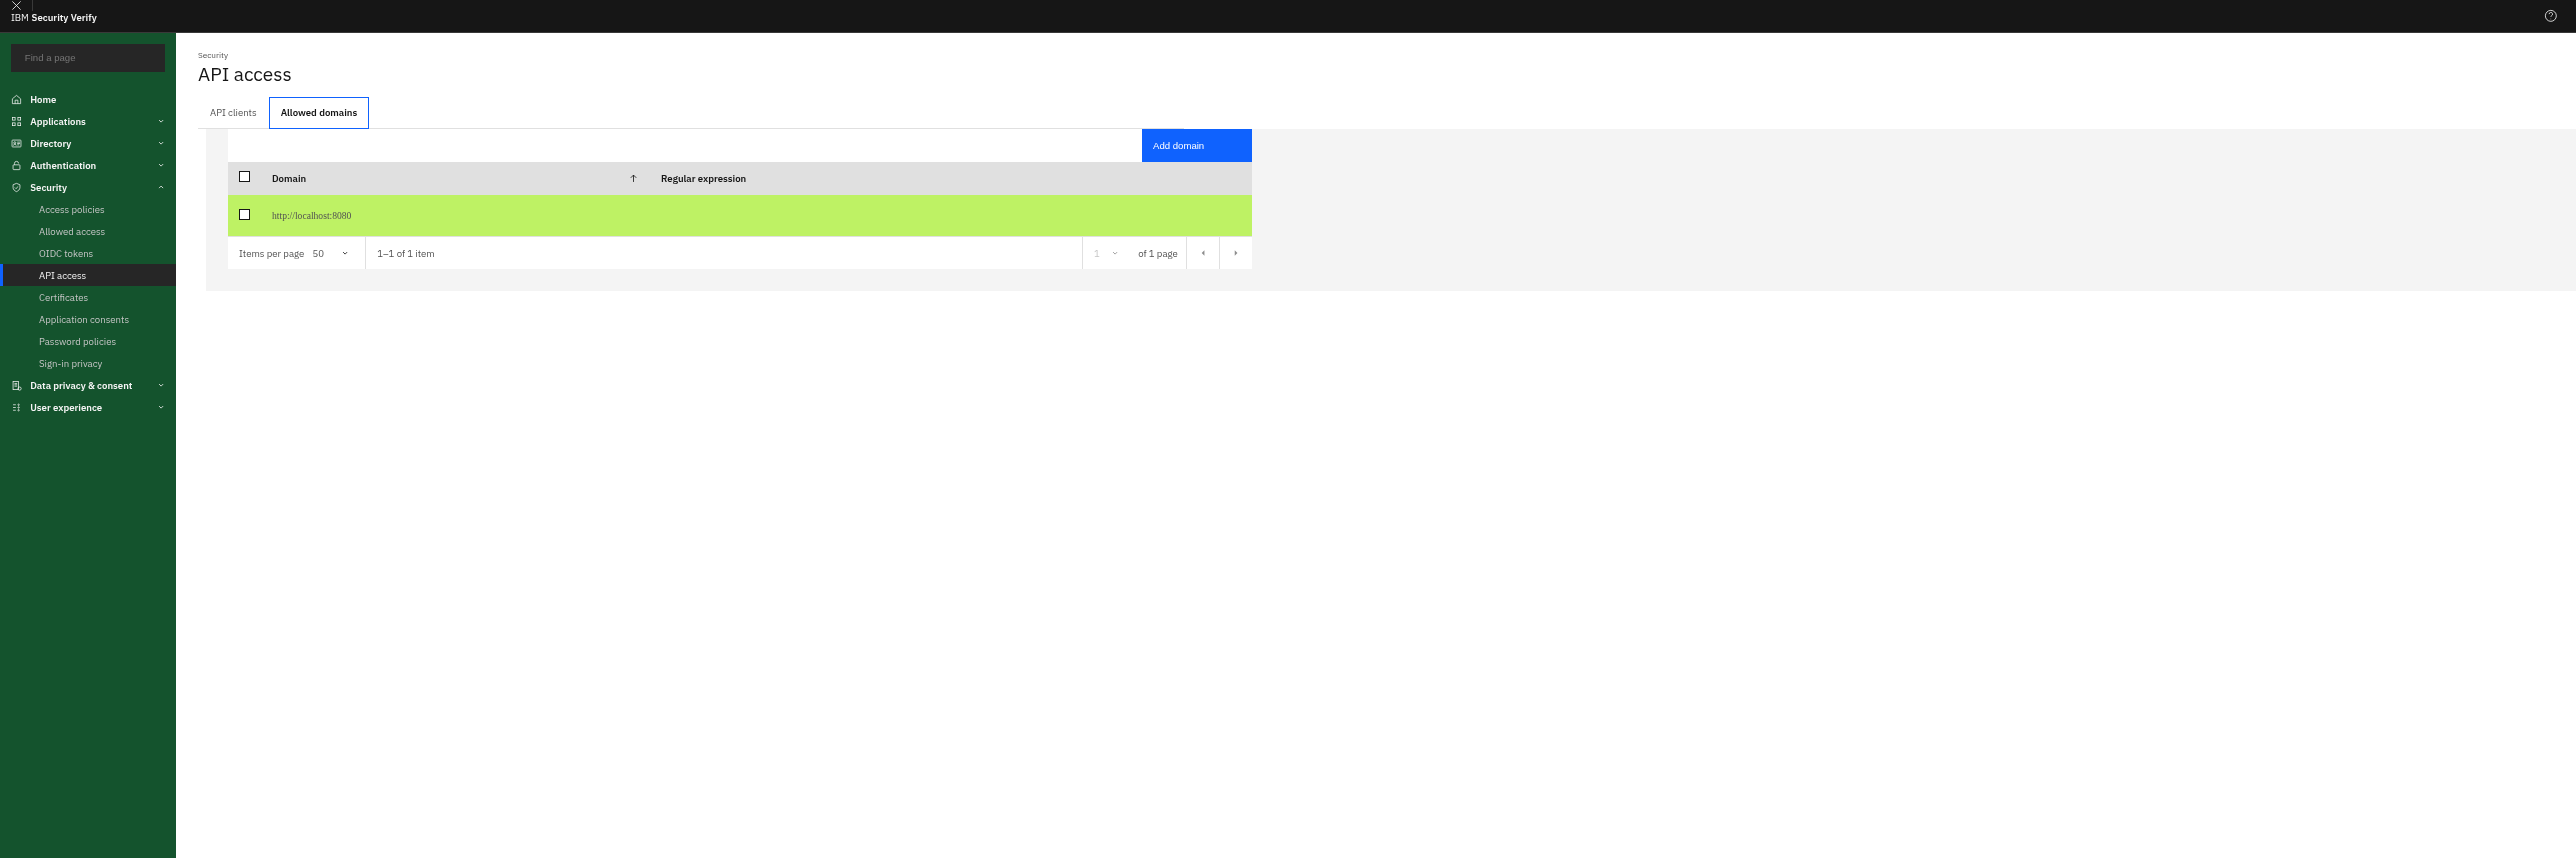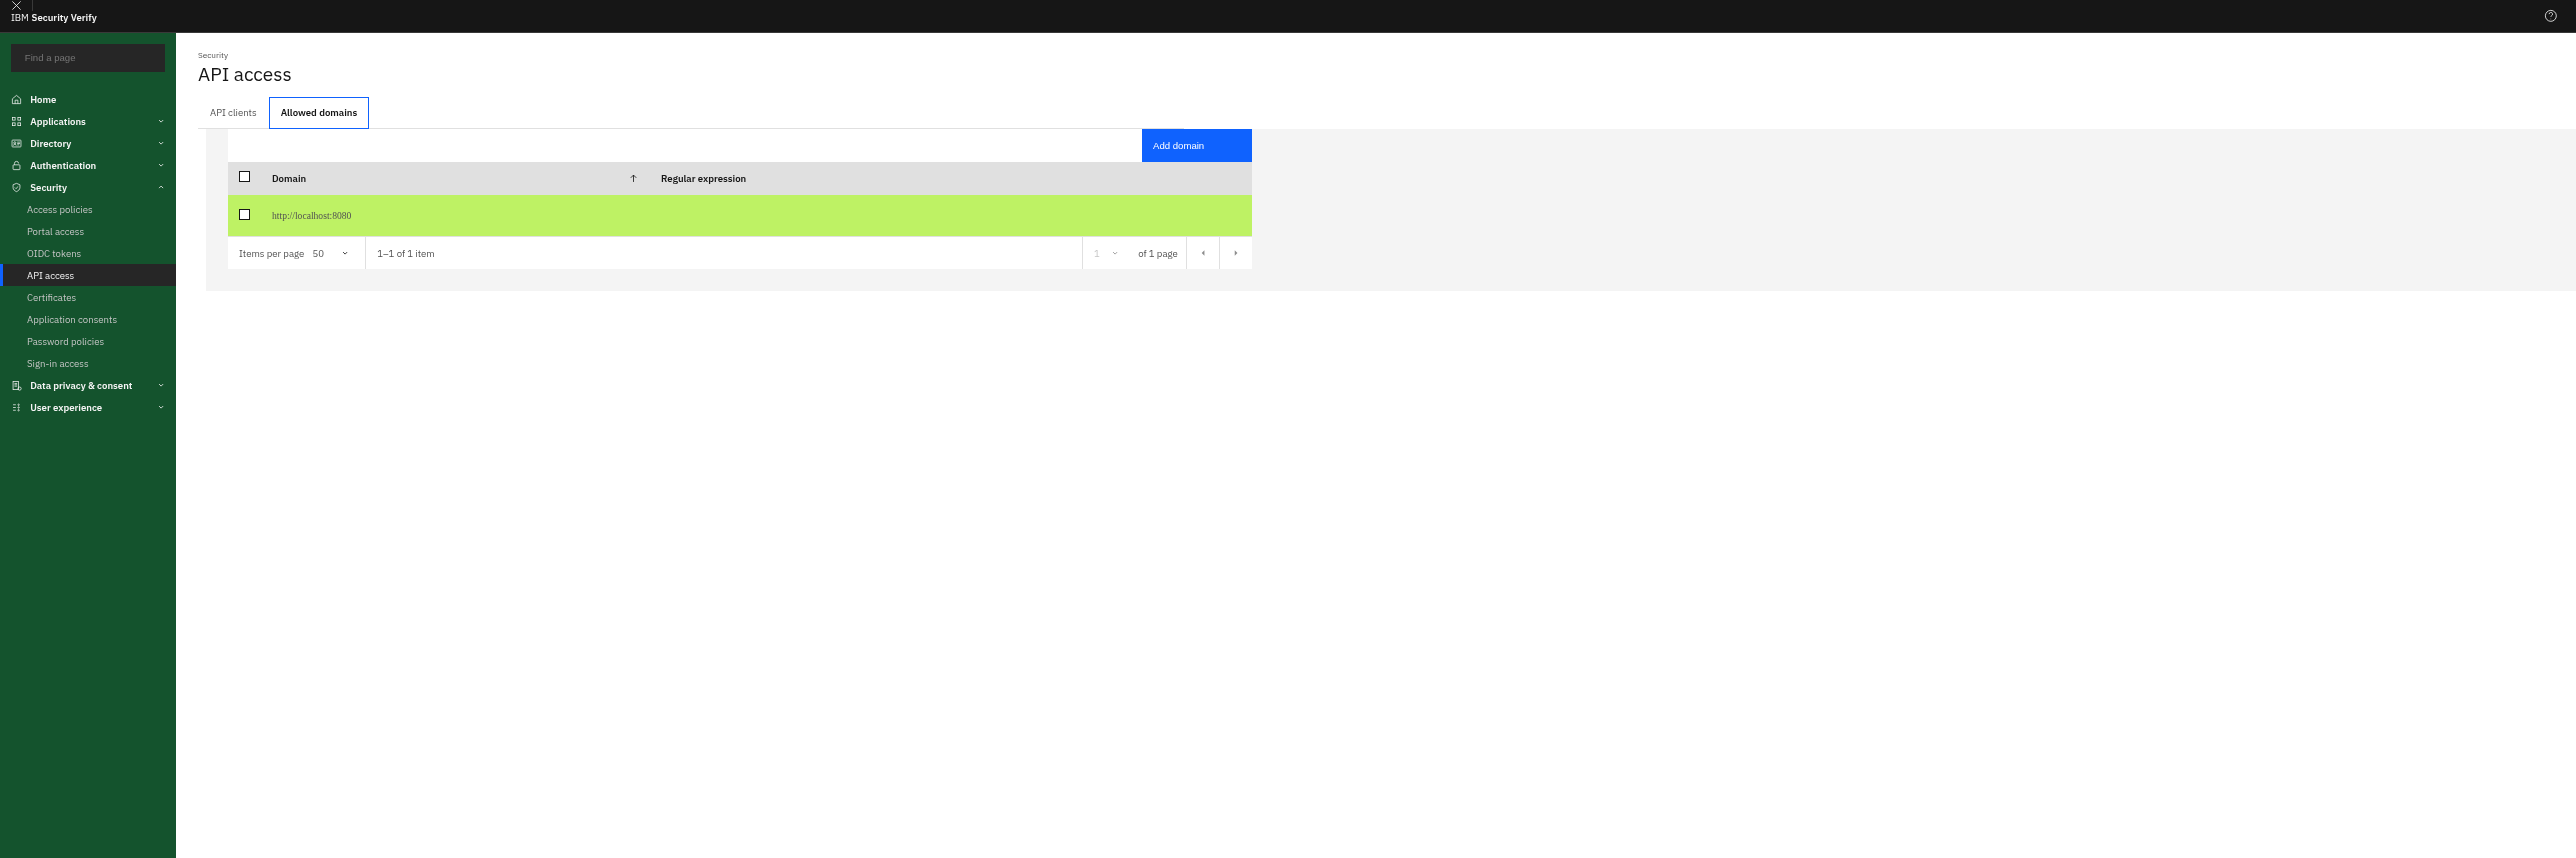--- a/index.html
+++ b/index.html
@@ -20,21 +20,21 @@
     .sidebar { width: 176px; background: #14532d; color: #c6c6c6; display: flex; flex-direction: column; }
     .search-wrap { padding: 11px; }
     .search-box { display: flex; align-items: center; background: #262626; height: 27.5px; padding: 0 8.2px; }
     .search-box input { flex: 1; background: transparent; border: 0; outline: 0; color: #c6c6c6; font-size: 9.6px; margin-left: 5.5px; }
     .nav { display: flex; flex-direction: column; padding-top: 5.5px; }
     .nav-item { display: flex; align-items: center; height: 22px; padding: 0 11px; cursor: pointer; color: #f4f4f4; font-size: 9.6px; position: relative; }
     .nav-item .icon-slot { width: 11px; height: 11px; margin-right: 8.2px; display: inline-flex; align-items: center; justify-content: center; }
     .nav-item.parent { font-weight: 600; }
     .nav-item.parent .chev { position: absolute; right: 11px; }
     .subnav { display: flex; flex-direction: column; }
-    .sub-item { height: 22px; display: flex; align-items: center; padding-left: 27px; cursor: pointer; color: #c6c6c6; font-size: 9.6px; }
+    .sub-item { height: 22px; display: flex; align-items: center; padding-left: 39px; cursor: pointer; color: #c6c6c6; font-size: 9.6px; }
     .sub-item.active { background: #262626; color: #f4f4f4; }
     .sub-item.active::before { content: ""; position: absolute; left: 0; width: 2.7px; height: 22px; background: #0f62fe; }
     .sub-item { position: relative; }
 
     
     .main { flex: 1; background: #fff; overflow: auto; }
     .page { max-width: 1030px; padding: 16.5px 22px 0; }
     .breadcrumb { font-size: 8.2px; color: #525252; margin-bottom: 2.7px; }
     .page-title { font-size: 19px; font-weight: 400; color: #161616; margin-bottom: 11px; }
     .tabs { display: flex; border-bottom: 0.7px solid #e0e0e0; }
@@ -176,39 +176,39 @@
             <svg width="8.2" height="8.2" viewBox="0 0 12 12" fill="none" stroke="#f4f4f4" stroke-width="1.2">
               <path d="M3 7.5 L6 4.5 L9 7.5"></path>
             </svg>
           </span>
       </div>
       <div class="subnav">
         <div class="sub-item">
             <span>Access policies</span>
           </div>
         <div class="sub-item">
-            <span>Portal access</span>
+            <span>Allowed access</span>
           </div>
         <div class="sub-item">
             <span>OIDC tokens</span>
           </div>
         <div class="sub-item active">
             <span>API access</span>
           </div>
         <div class="sub-item">
             <span>Certificates</span>
           </div>
         <div class="sub-item">
             <span>Application consents</span>
           </div>
         <div class="sub-item">
             <span>Password policies</span>
           </div>
         <div class="sub-item">
-            <span>Sign-in access</span>
+            <span>Sign-in privacy</span>
           </div>
       </div>
       <div class="nav-item parent">
         <span class="icon-slot">
             <svg width="11" height="11" viewBox="0 0 16 16" fill="none" stroke="#f4f4f4" stroke-width="1.1">
               <rect x="3" y="2" width="8" height="12"></rect>
               <path d="M5 5h4M5 7h4M5 9h4"></path>
               <circle cx="12.5" cy="12.5" r="2.3"></circle>
             </svg>
           </span>

